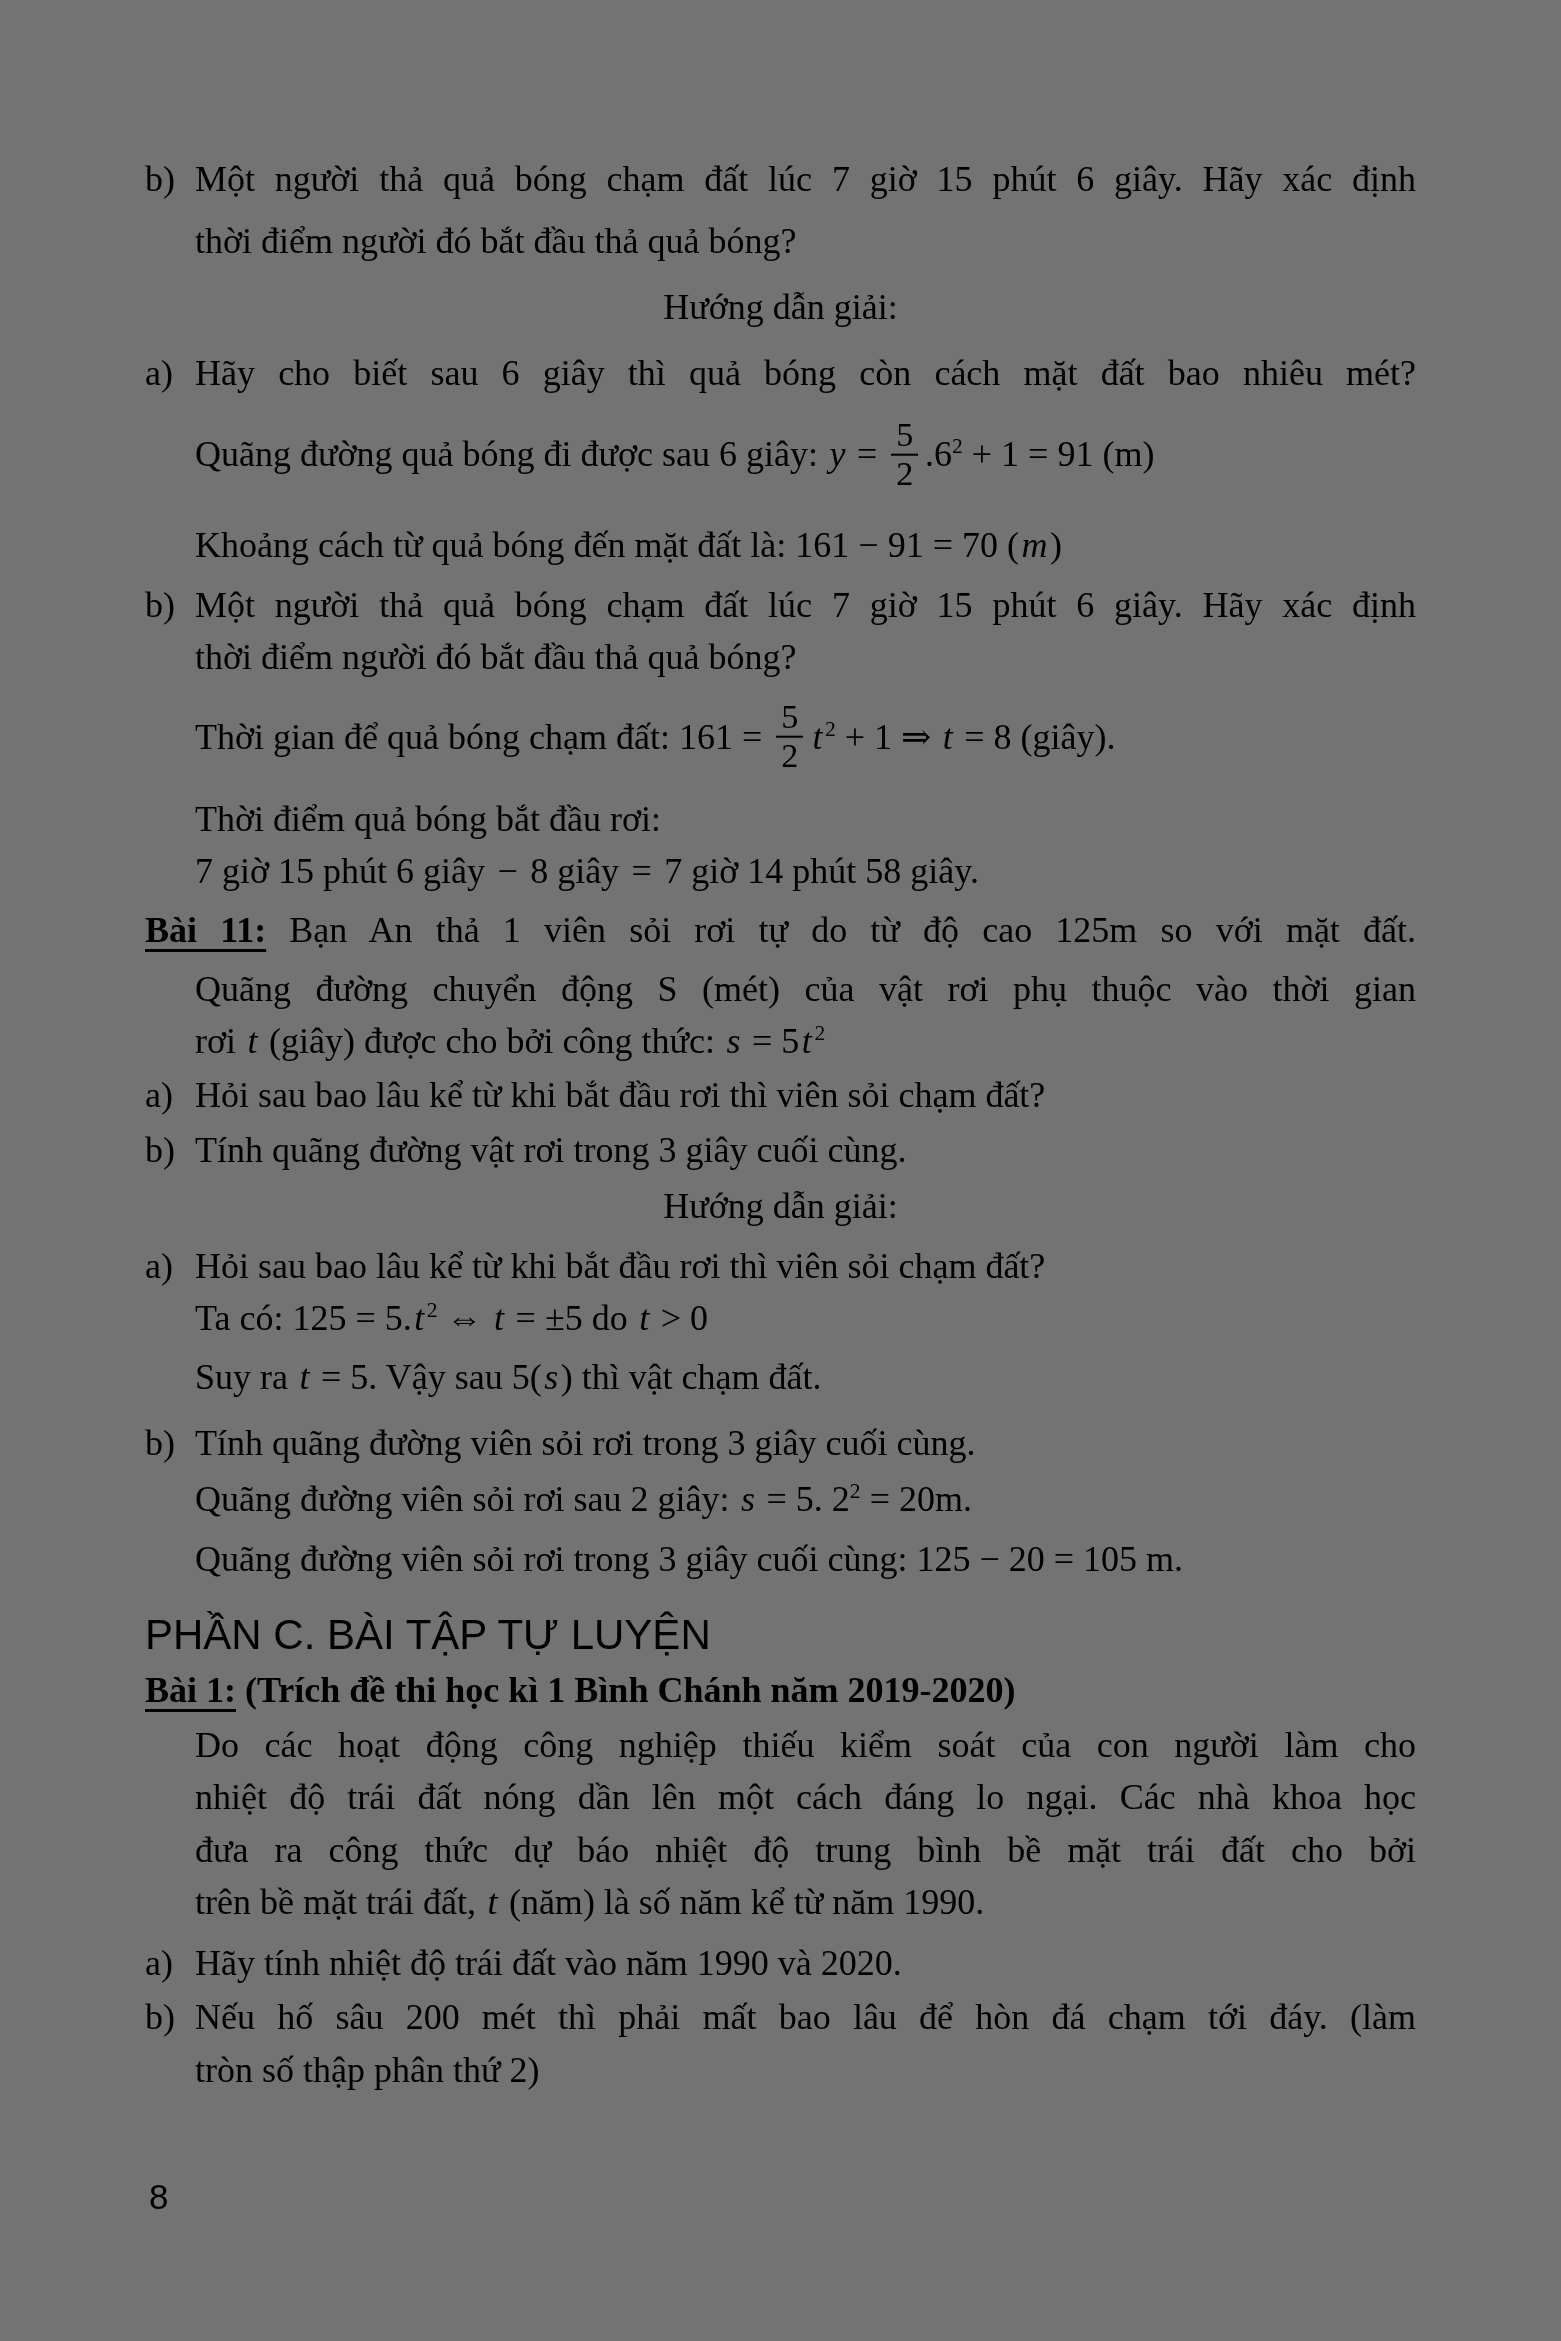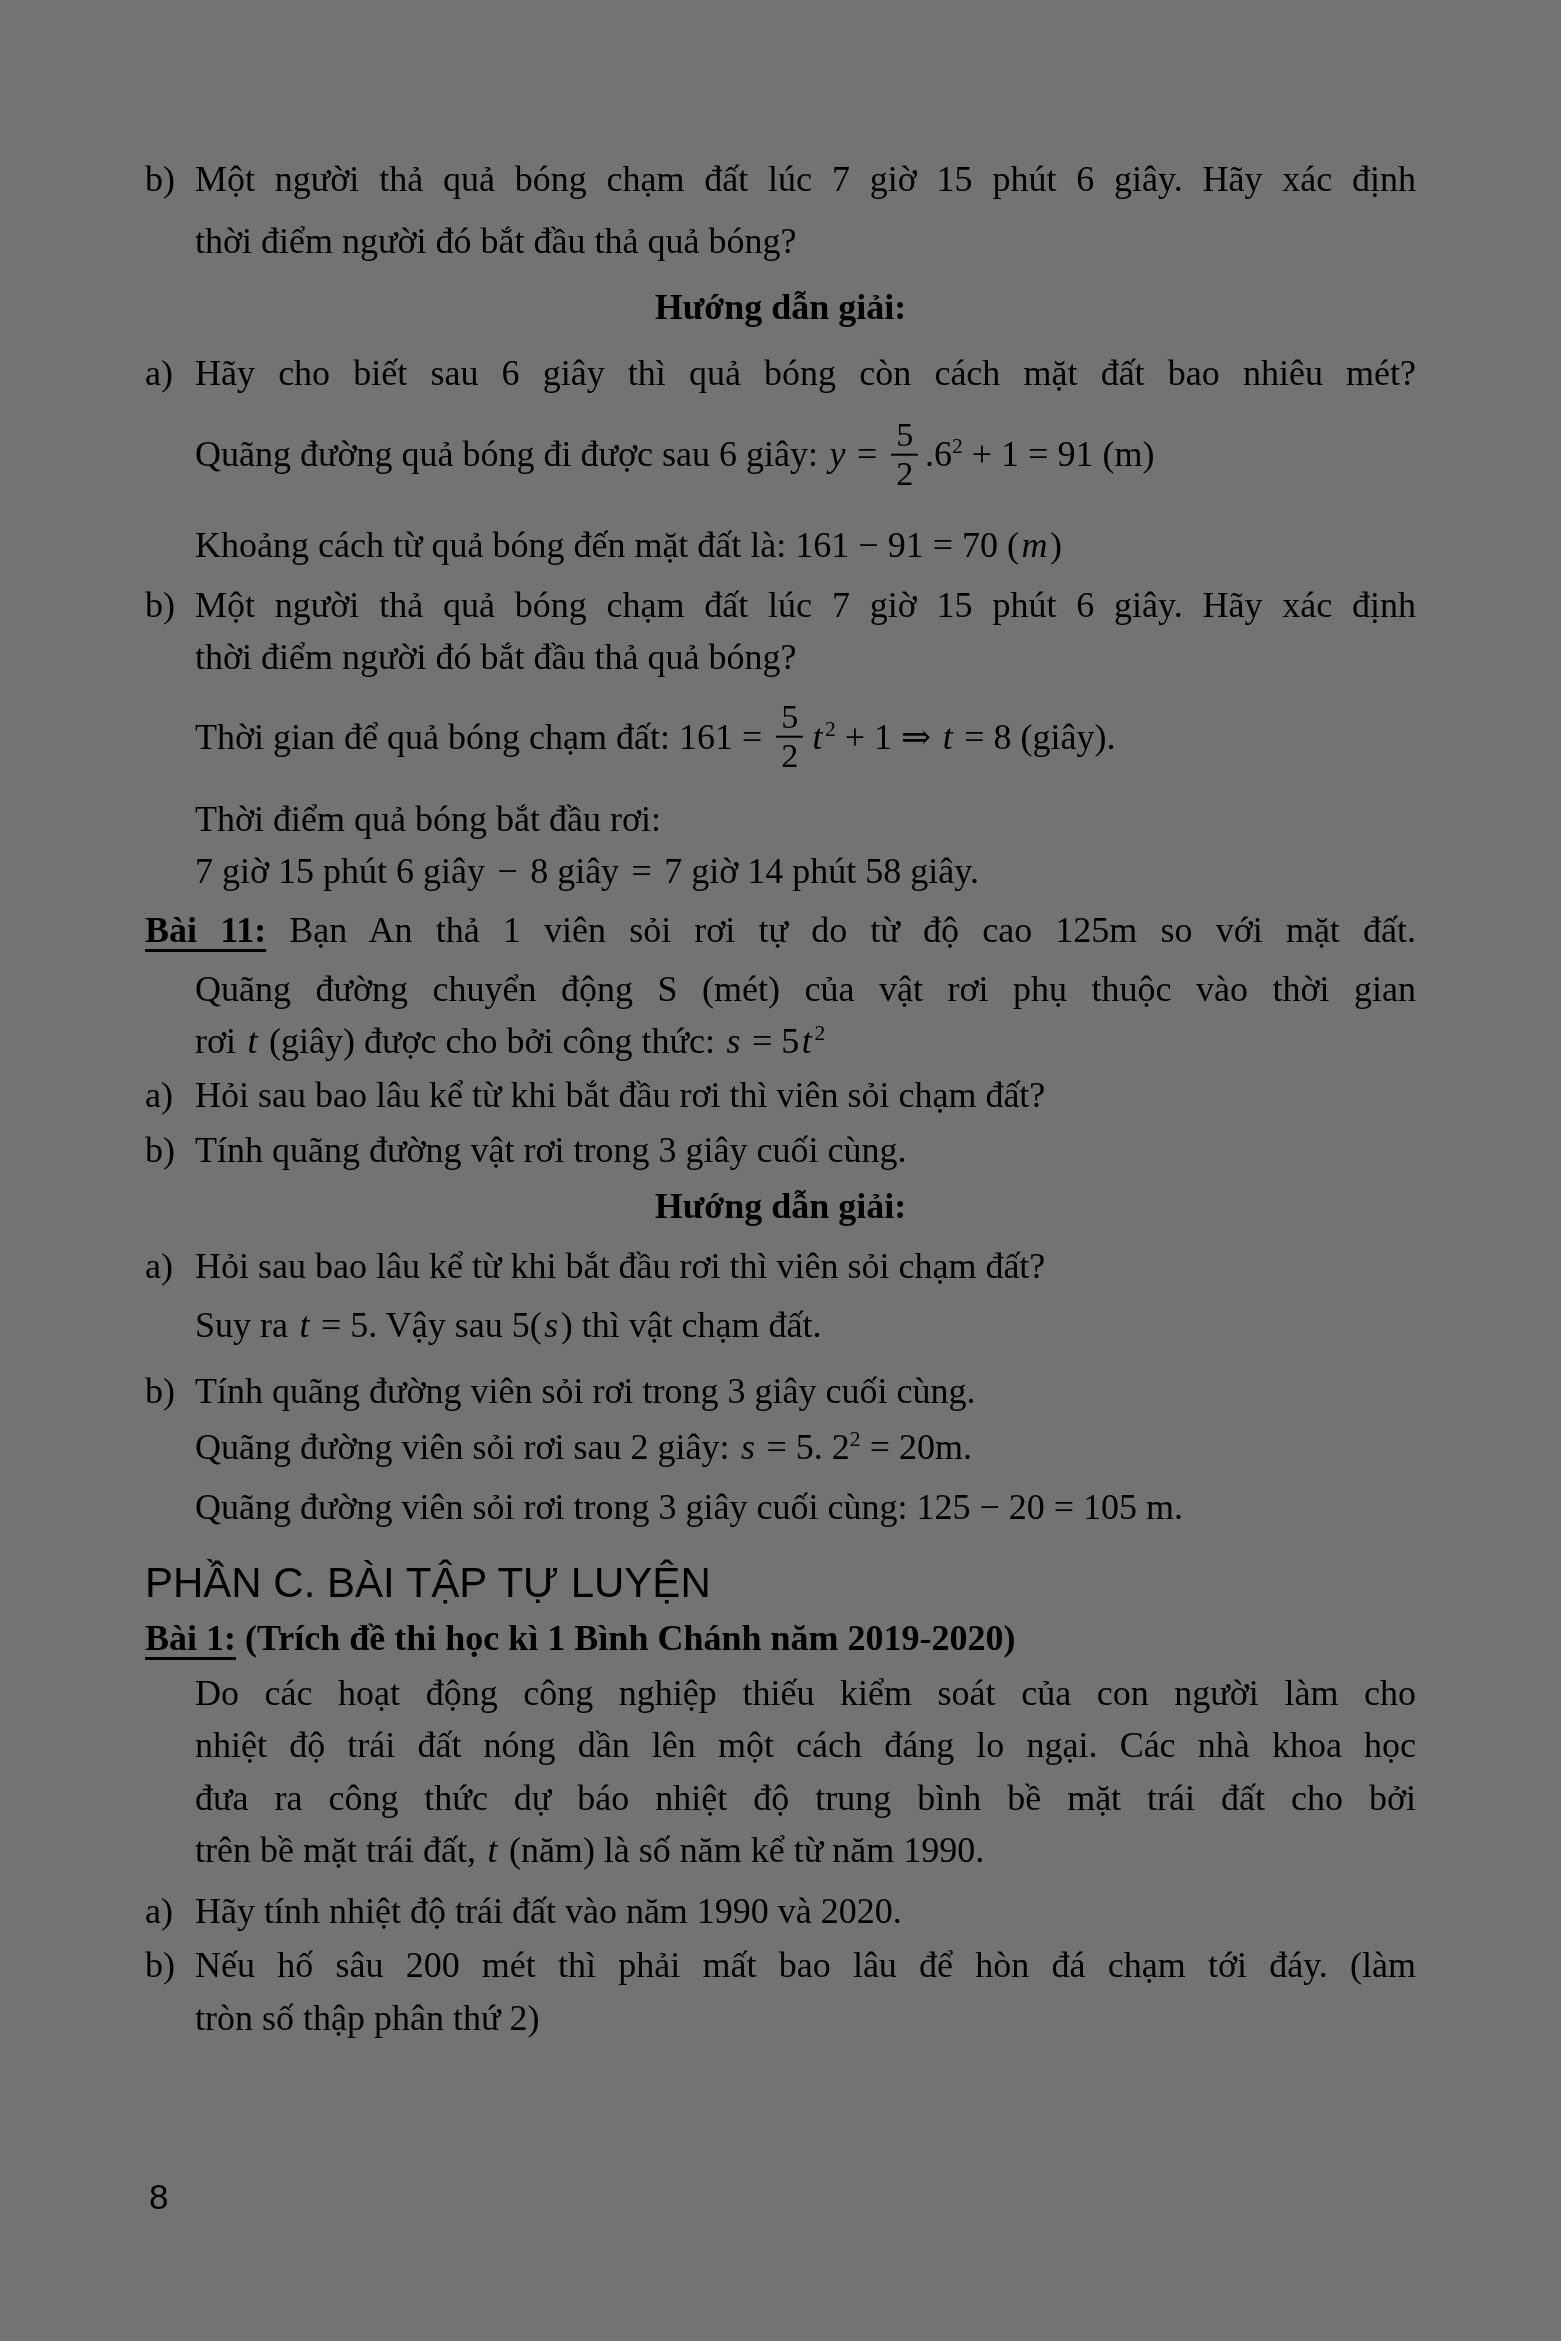--- a/index.html
+++ b/index.html
@@ -11,21 +11,21 @@
     background:#737373;
     color:#000;
     font-family:"Liberation Serif","DejaVu Serif",serif;
     font-size:36px;
     overflow:hidden;
   }
   .ln{line-height:52px;text-align:left;}
   .cont{padding-left:50px;}
   .mk{display:inline-block;width:50px;}
   .just{text-align:justify;text-align-last:justify;}
-  .ctr{text-align:center;font-weight:bold;}
+  .ctr{text-align:center;font-weight:normal;}
   .tall{line-height:91px;}
   .frac{
     display:inline-flex;flex-direction:column;
     vertical-align:middle;text-align:center;
     line-height:1.08;margin:0 6.6px 0 5px;
     transform:translateY(-3.3px);
     font-size:0.95em;
   }
   .frac .fnum{padding:0 5px;border-bottom:2.5px solid #000;}
   .frac .fden{padding:0 5px;}
@@ -76,20 +76,21 @@
 
   <div class="ln just" style="margin-top:7.4px"><span class="lbl">Bài 11:</span><span> Bạn An thả 1 viên sỏi rơi tự do từ độ cao 125m so với mặt đất.</span></div>
   <div class="ln cont just" style="margin-top:7.4px"><span>Quãng đường chuyển động S (mét) của vật rơi phụ thuộc vào thời gian</span></div>
   <div class="ln cont"><span>rơi </span><i class="mv">t</i><span> (giây) được cho bởi công thức: </span><i class="mv">s</i><span> = 5</span><i class="mv">t</i><sup>2</sup></div>
   <div class="ln" style="margin-top:1.7px"><span class="mk">a)</span><span>Hỏi sau bao lâu kể từ khi bắt đầu rơi thì viên sỏi chạm đất?</span></div>
   <div class="ln" style="margin-top:3.3px"><span class="mk">b)</span><span>Tính quãng đường vật rơi trong 3 giây cuối cùng.</span></div>
 
   <div class="ln ctr" style="margin-top:4.1px"><span>Hướng dẫn giải:</span></div>
 
   <div class="ln" style="margin-top:7.4px"><span class="mk">a)</span><span>Hỏi sau bao lâu kể từ khi bắt đầu rơi thì viên sỏi chạm đất?</span></div>
+  <div class="ln cont"><span>Ta có: 125 = 5.</span><i class="mv">t</i><sup>2</sup><span> ⇔ </span><i class="mv">t</i><span> = ±5 do </span><i class="mv">t</i><span> &gt; 0</span></div>
   <div class="ln cont" style="margin-top:7.4px"><span>Suy ra </span><i class="mv">t</i><span> = 5. Vậy sau 5(</span><i class="mv">s</i><span>) thì vật chạm đất.</span></div>
 
   <div class="ln" style="margin-top:14px"><span class="mk">b)</span><span>Tính quãng đường viên sỏi rơi trong 3 giây cuối cùng.</span></div>
   <div class="ln cont" style="margin-top:3.3px"><span>Quãng đường viên sỏi rơi sau 2 giây: </span><i class="mv">s</i><span> = 5. 2</span><sup>2</sup><span> = 20m.</span></div>
   <div class="ln cont" style="margin-top:8.3px"><span>Quãng đường viên sỏi rơi trong 3 giây cuối cùng: 125 − 20 = 105 m.</span></div>
 
   <div class="ln partc" style="margin-top:22px"><span>PHẦN C. BÀI TẬP TỰ LUYỆN</span></div>
 
   <div class="ln" style="margin-top:1.7px"><span class="lbl">Bài 1:</span><span class="bold"> (Trích đề thi học kì 1 Bình Chánh năm 2019-2020)</span></div>
   <div class="ln cont just" style="margin-top:3.3px"><span>Do các hoạt động công nghiệp thiếu kiểm soát của con người làm cho</span></div>

